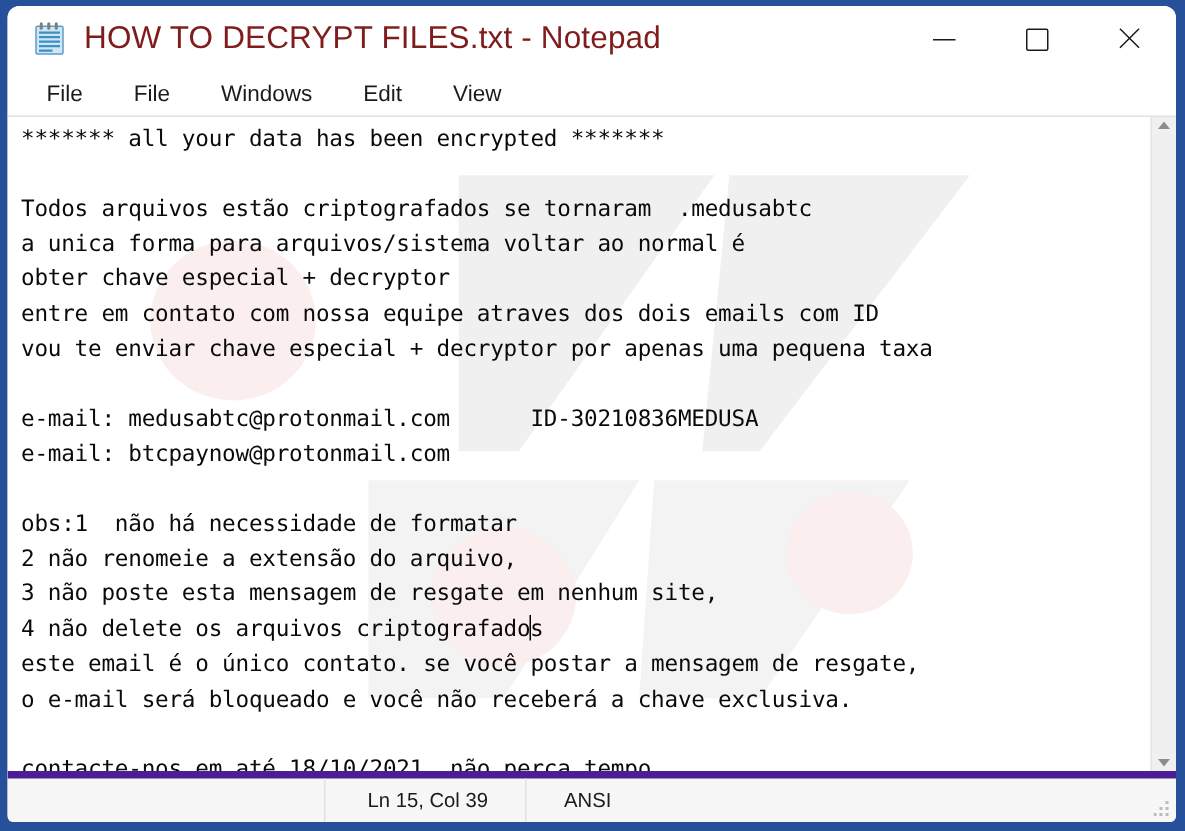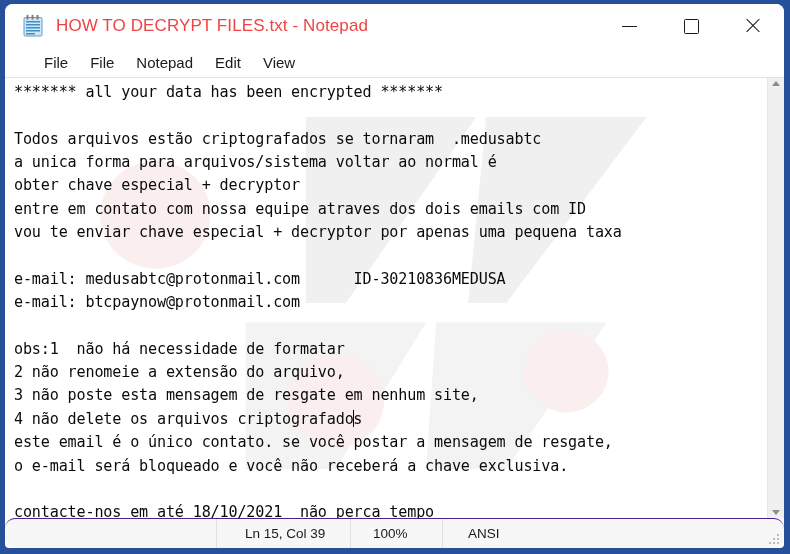--- a/index.html
+++ b/index.html
@@ -53,22 +53,22 @@
     flex: 1 1 auto;
     min-width: 0;
   }
   #app-icon {
     width: 22px;
     height: 24px;
     position: relative;
     flex: 0 0 auto;
   }
   #title-text {
-    font-size: 17px;
-    color: #ef4444;
+    font-size: 21px;
+    color: #7f1d1d;
     white-space: nowrap;
     letter-spacing: .1px;
   }
   #window-controls {
     display: flex;
     height: 44px;
     flex: 0 0 auto;
   }
   .winctl {
     width: 62px;
@@ -106,23 +106,23 @@
   }
   .close-glyph::before { transform: rotate(45deg); }
   .close-glyph::after  { transform: rotate(-45deg); }
 
   
   #menubar {
     height: 29px;
     flex: 0 0 29px;
     display: flex;
     align-items: center;
-    padding-left: 28px;
-    background: #ffffff;
-    gap: 0px;
+    padding-left: 15px;
+    background: #ffffff;
+    gap: 12px;
   }
   .menu-item {
     font-size: 15px;
     color: #1b1b1b;
     padding: 2px 11px 3px 11px;
     white-space: nowrap;
     border-radius: 3px;
   }
 
   
@@ -188,27 +188,26 @@
     border-right: 4.5px solid transparent;
   }
   .sb-up   { border-bottom: 5px solid #8d8d8d; }
   .sb-down { border-top: 5px solid #8d8d8d; }
 
   
   #statusbar {
     flex: 0 0 29px;
     height: 29px;
     background: #f7f7f7;
-    border-top: 1px solid #4c1d95;
+    border-top: 5px solid #4c1d95;
     display: flex;
     align-items: stretch;
     font-size: 13.5px;
     color: #1b1b1b;
     position: relative;
-    border-radius: 10px;
   }
   .sb-cell {
     display: flex;
     align-items: center;
     border-left: 1px solid #e1e1e1;
     white-space: nowrap;
   }
   #sb-spacer {
     flex: 0 0 211px;
     border-left: 0;
@@ -256,21 +255,21 @@
         </button>
         <button class="winctl">
           <span class="glyph close-glyph"></span>
         </button>
       </div>
     </div>
 
     <div id="menubar">
       <div class="menu-item">File</div>
       <div class="menu-item">File</div>
-      <div class="menu-item">Notepad</div>
+      <div class="menu-item">Windows</div>
       <div class="menu-item">Edit</div>
       <div class="menu-item">View</div>
     </div>
 
     <div id="editor-wrap">
       <div id="textarea">
         <svg id="watermark" viewBox="0 0 760 450" preserveAspectRatio="none">
           <g fill="#f0f0f0">
             <path d="M300 40 L470 40 L340 230 L300 230 Z"></path>
             <path d="M480 40 L640 40 L500 230 L462 230 Z"></path>
@@ -287,21 +286,20 @@
       </div>
       <div id="vscroll">
         <span class="sb-arrow sb-up"></span>
         <span class="sb-arrow sb-down"></span>
       </div>
     </div>
 
     <div id="statusbar">
       <div class="sb-cell" id="sb-spacer"></div>
       <div class="sb-cell" id="sb-lncol">Ln 15, Col 39</div>
-      <div class="sb-cell" id="sb-zoom">100%</div>
       <div class="sb-cell" id="sb-enc">ANSI</div>
       <span id="grip">
         <svg width="11" height="11" viewBox="0 0 11 11">
           <g fill="#8c8c8c">
             <rect x="8" y="0" width="2" height="2"></rect>
             <rect x="4" y="4" width="2" height="2"></rect>
               <rect x="8" y="4" width="2" height="2"></rect>
             <rect x="0" y="8" width="2" height="2"></rect>
               <rect x="4" y="8" width="2" height="2"></rect>
               <rect x="8" y="8" width="2" height="2"></rect>

